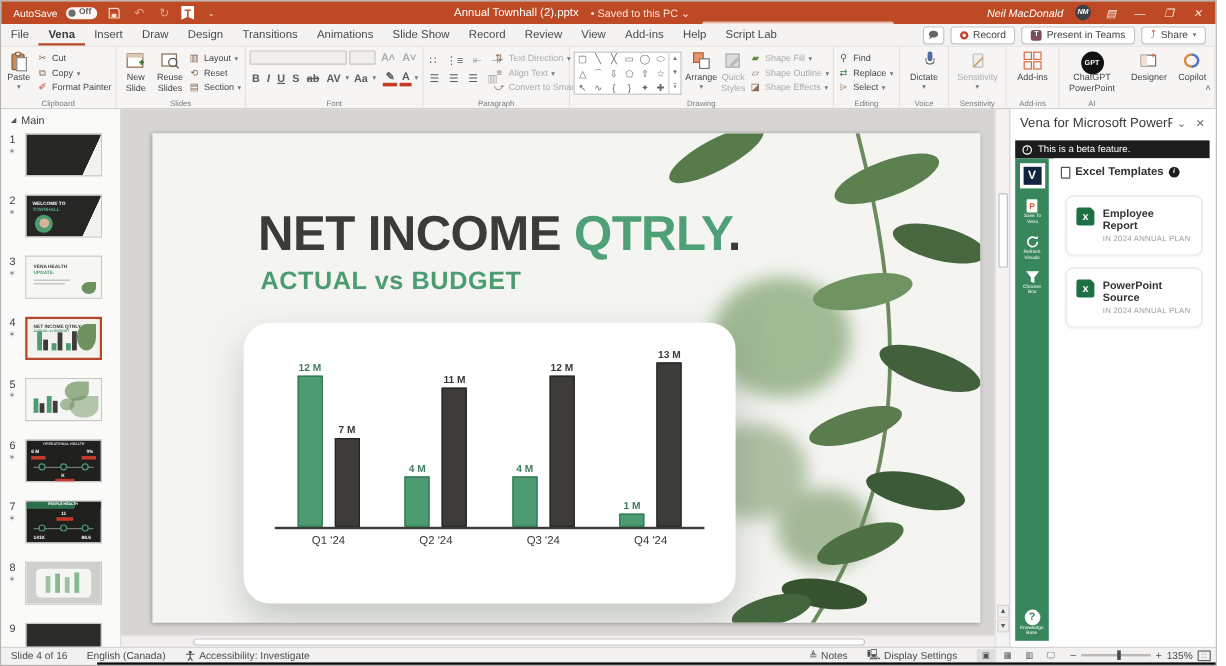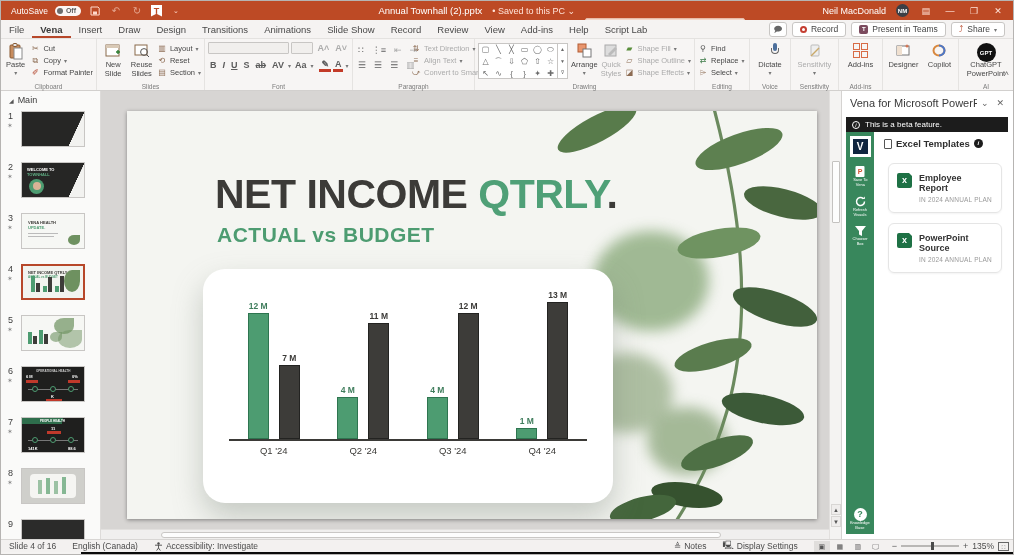--- a/index.html
+++ b/index.html
@@ -14,21 +14,21 @@
   .autosave-pill { display:flex; align-items:center; gap:3px; background:rgba(255,255,255,.95); border-radius:7px; height:10px; padding:0 5px 0 2px; color:#5a5a5a; font-size:7px; font-weight:bold; }
   .autosave-dot { width:6px; height:6px; border-radius:50%; background:#6d6d6d; }
   .qat-icon { width:14px; height:12px; display:flex; align-items:center; justify-content:center; font-size:10px; color:#ffd9cc; }
   .flagT { width:11px; height:12px; background:#fff; color:#bd4a25; font-size:9px; font-weight:bold; text-align:center; line-height:12px; clip-path:polygon(0 0,100% 0,100% 100%,50% 78%,0 100%); }
   .tb-center { flex:1; display:flex; align-items:center; justify-content:center; gap:10px; }
   .doc-title { font-size:9.5px; color:#fff; white-space:nowrap; }
   .doc-status { font-size:9px; color:#ffe3d8; white-space:nowrap; }
   .searchbox { display:flex; align-items:center; gap:5px; width:160px; height:13px; background:#f3d8cb; border:1px solid #e7bba8; border-radius:2px; padding:0 6px; color:#7c3c22;margin-top:28px; }
   .searchbox input { border:none; background:transparent; outline:none; font-size:8.5px; color:#7c3c22; width:120px; font-family:"Liberation Sans",sans-serif; }
   .searchbox input::placeholder { color:#8a4a2e; }
-  .tb-right { display:flex; align-items:center; gap:10px; padding-right:8px; }
+  .tb-right { display:flex; align-items:center; gap:10px; padding-right:8px;font-style:italic; }
   .user-name { font-size:9px; }
   .avatar { width:13px; height:13px; border-radius:50%; background:#3b3f46; color:#fff; font-size:6px; display:flex; align-items:center; justify-content:center; font-weight:bold; }
   .winbtn { width:14px; text-align:center; font-size:9px; color:#ffe3d8; }
 
   
   .tabsrow { position:absolute; left:0; top:19px; width:100%; height:19px; background:#f5f3f2; border-bottom:1px solid #e4e2e0; display:flex; align-items:stretch; font-size:9.5px; color:#494949; }
   .tab { display:flex; align-items:center; padding:0 8px; white-space:nowrap; }
   .tab.active { color:#3b3b3b; font-weight:bold; box-shadow:inset 0 -2px 0 #b7472a; }
   .tabs-spacer { flex:1; }
   .tabrow-right { display:flex; align-items:center; gap:5px; padding-right:8px; }
@@ -470,47 +470,47 @@
                 <i></i>
                 <i></i>
                 <i></i>
               </span>
             </span>
         <span>Add-ins</span>
       </div>
       <div class="rg-label">Add-ins</div>
     </div>
 
+    <div class="rgroup" style="width:54px; border-right:none">
+      <div class="bigbtn" style="width:48px">
+        <span class="bico">
+              <span class="gpt-circle">GPT</span>
+            </span>
+        <span>ChatGPT</span>
+            <span>PowerPoint</span>
+      </div>
+      <div class="rg-label">AI</div>
+    </div>
+
     <div class="rgroup" style="width:76px">
       <div class="bigbtn" style="width:36px">
         <span class="bico"><svg width="16" height="15" viewBox="0 0 16 15">
                 <rect x="2" y="3" width="12" height="9" fill="#fff" stroke="#777"></rect>
                 <rect x="2" y="3" width="5" height="9" fill="#f0e0d0"></rect>
                 <path d="M12 1l.7 1.6L14.3 3l-1.6.7L12 5.3l-.7-1.6L9.7 3l1.6-.4z" fill="#d86b45"></path>
               </svg></span>
         <span>Designer</span>
       </div>
       <div class="bigbtn" style="width:32px">
         <span class="bico"><svg width="16" height="15" viewBox="0 0 16 15">
                 <ellipse cx="8" cy="7.5" rx="5.5" ry="5" fill="none" stroke="#d8883f" stroke-width="2"></ellipse>
                 <path d="M8 2.5a5.5 5 0 0 1 0 10" fill="none" stroke="#4d78c9" stroke-width="2"></path>
               </svg></span>
         <span>Copilot</span>
       </div>
-    </div>
-
-    <div class="rgroup" style="width:54px; border-right:none">
-      <div class="bigbtn" style="width:48px">
-        <span class="bico">
-              <span class="gpt-circle">GPT</span>
-            </span>
-        <span>ChatGPT</span>
-            <span>PowerPoint</span>
-      </div>
-      <div class="rg-label">AI</div>
     </div>
     <span class="collapse-chv">˄</span>
   </div>
 
   <div class="thumbs">
     <div class="thumbs-header">
       <span style="font-size:6px;color:#555">◢</span>
       <span>Main</span>
     </div>
 

